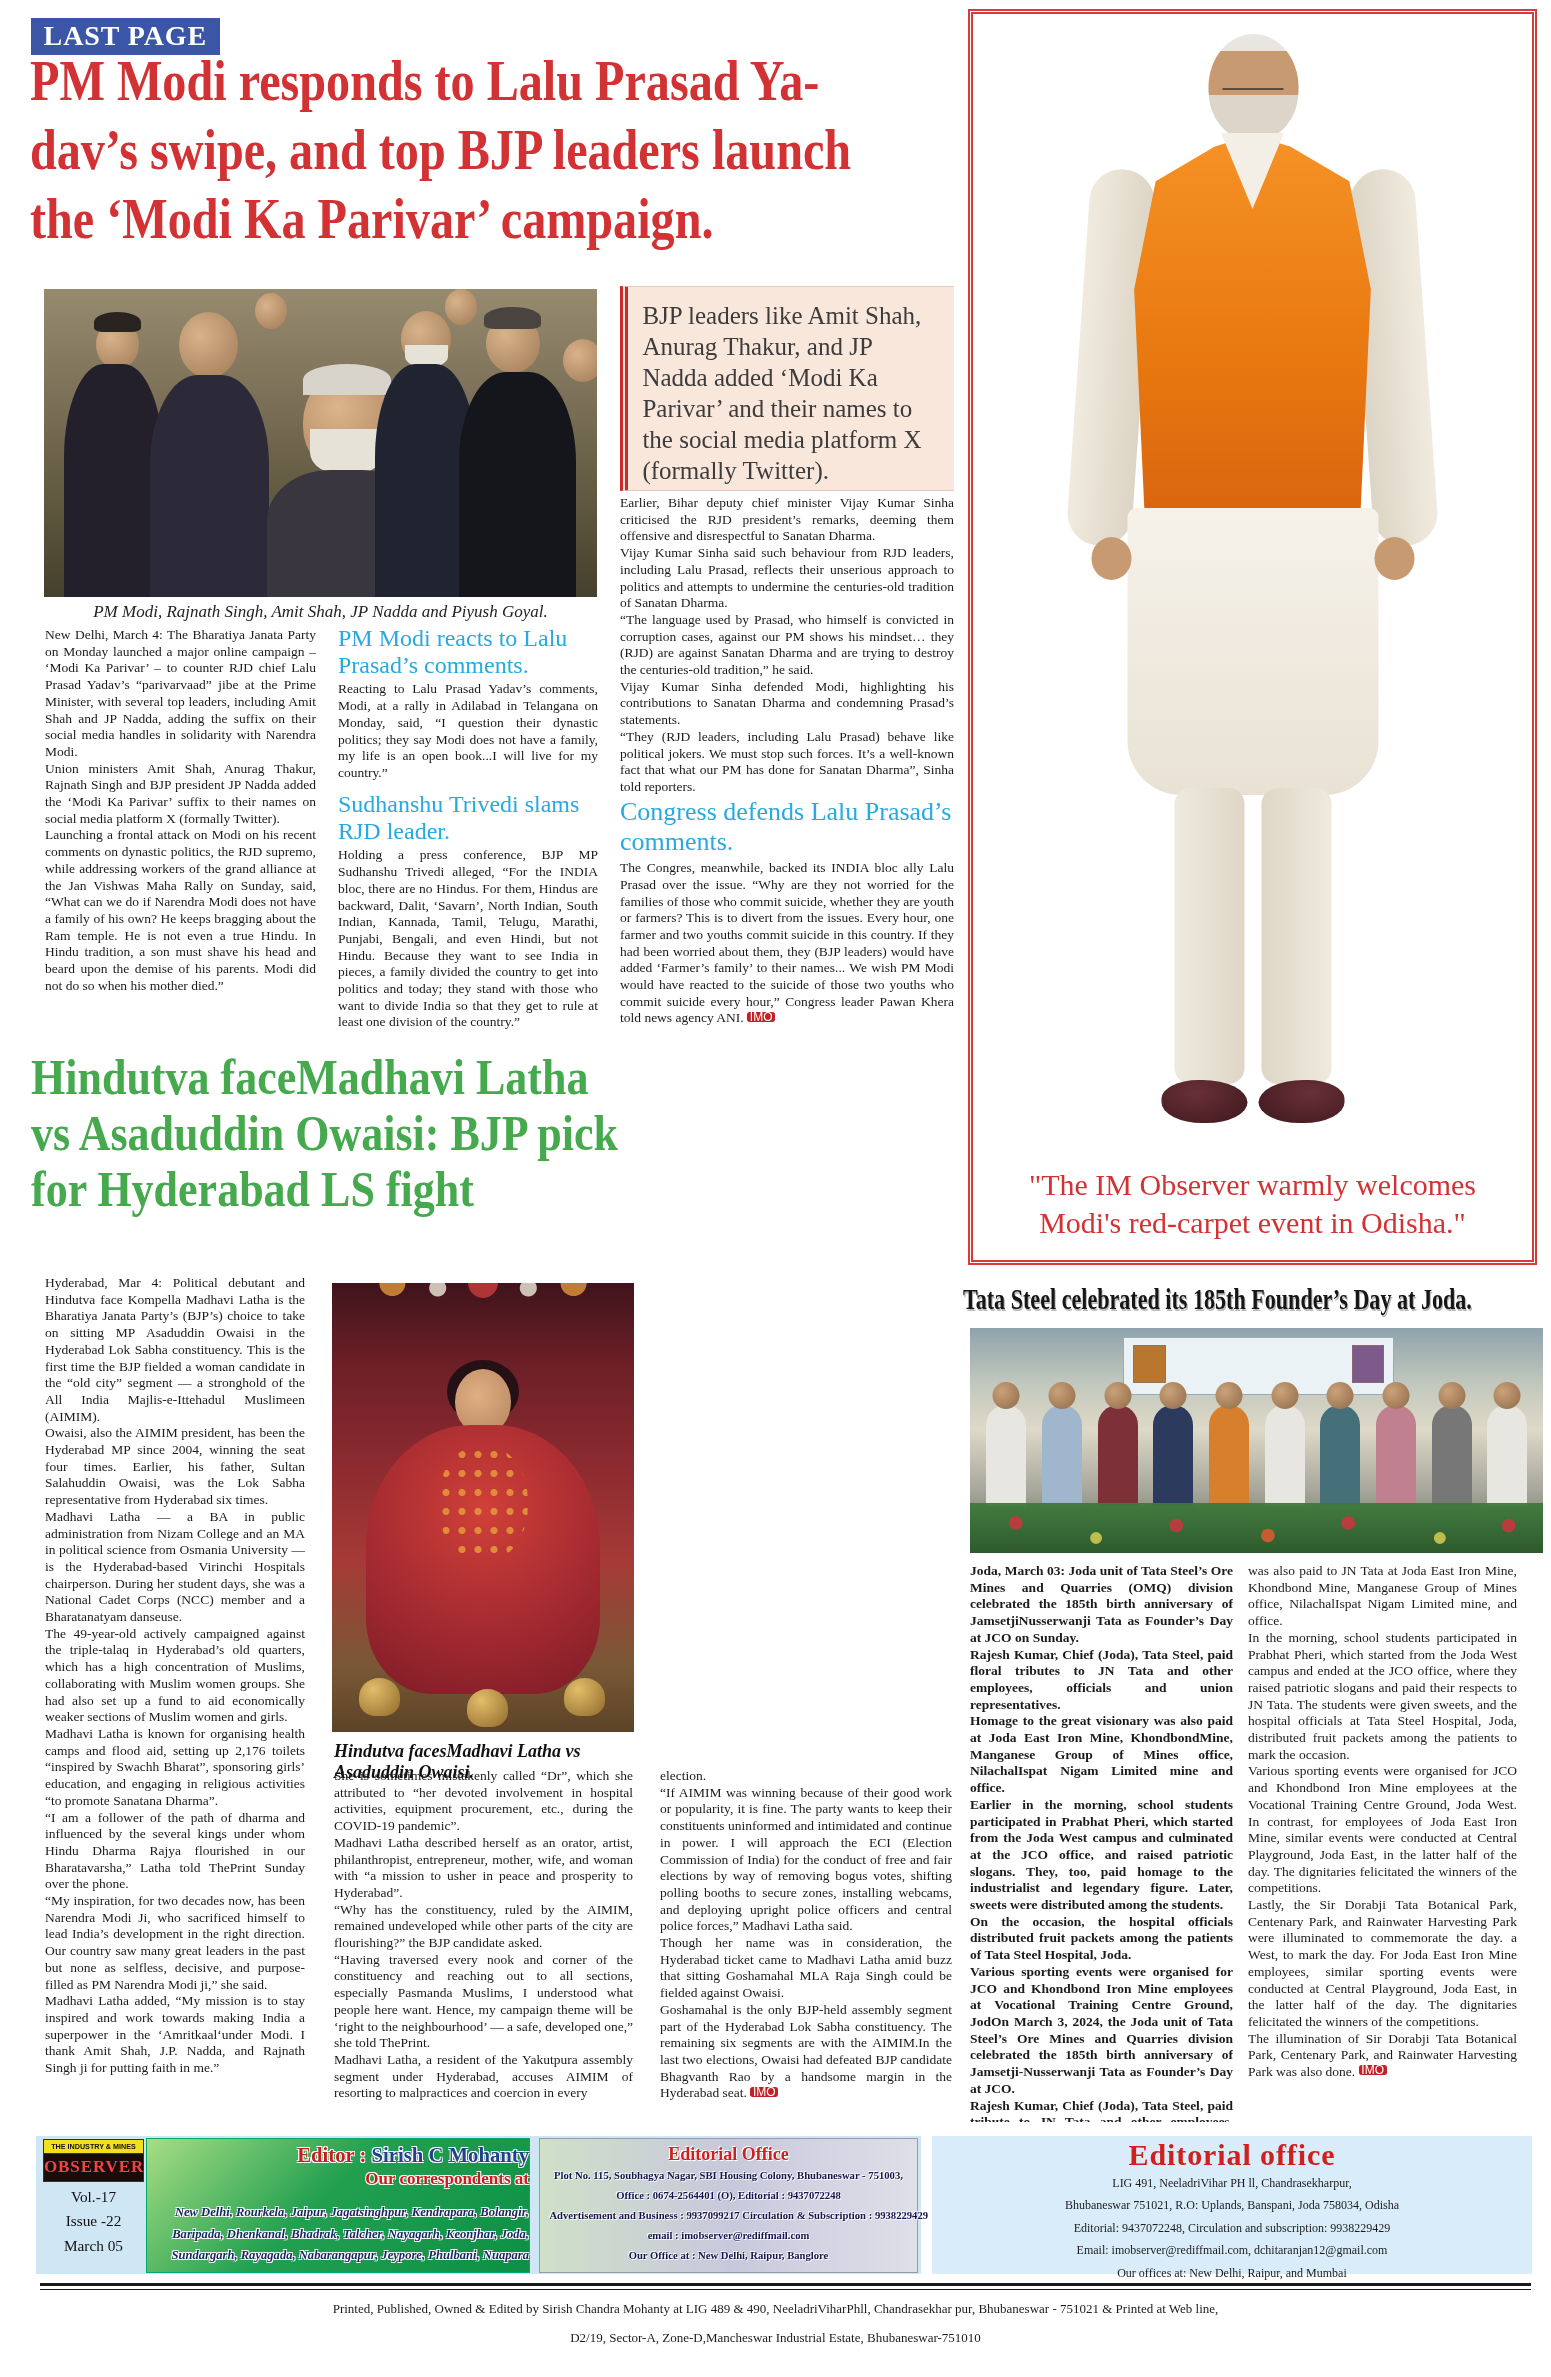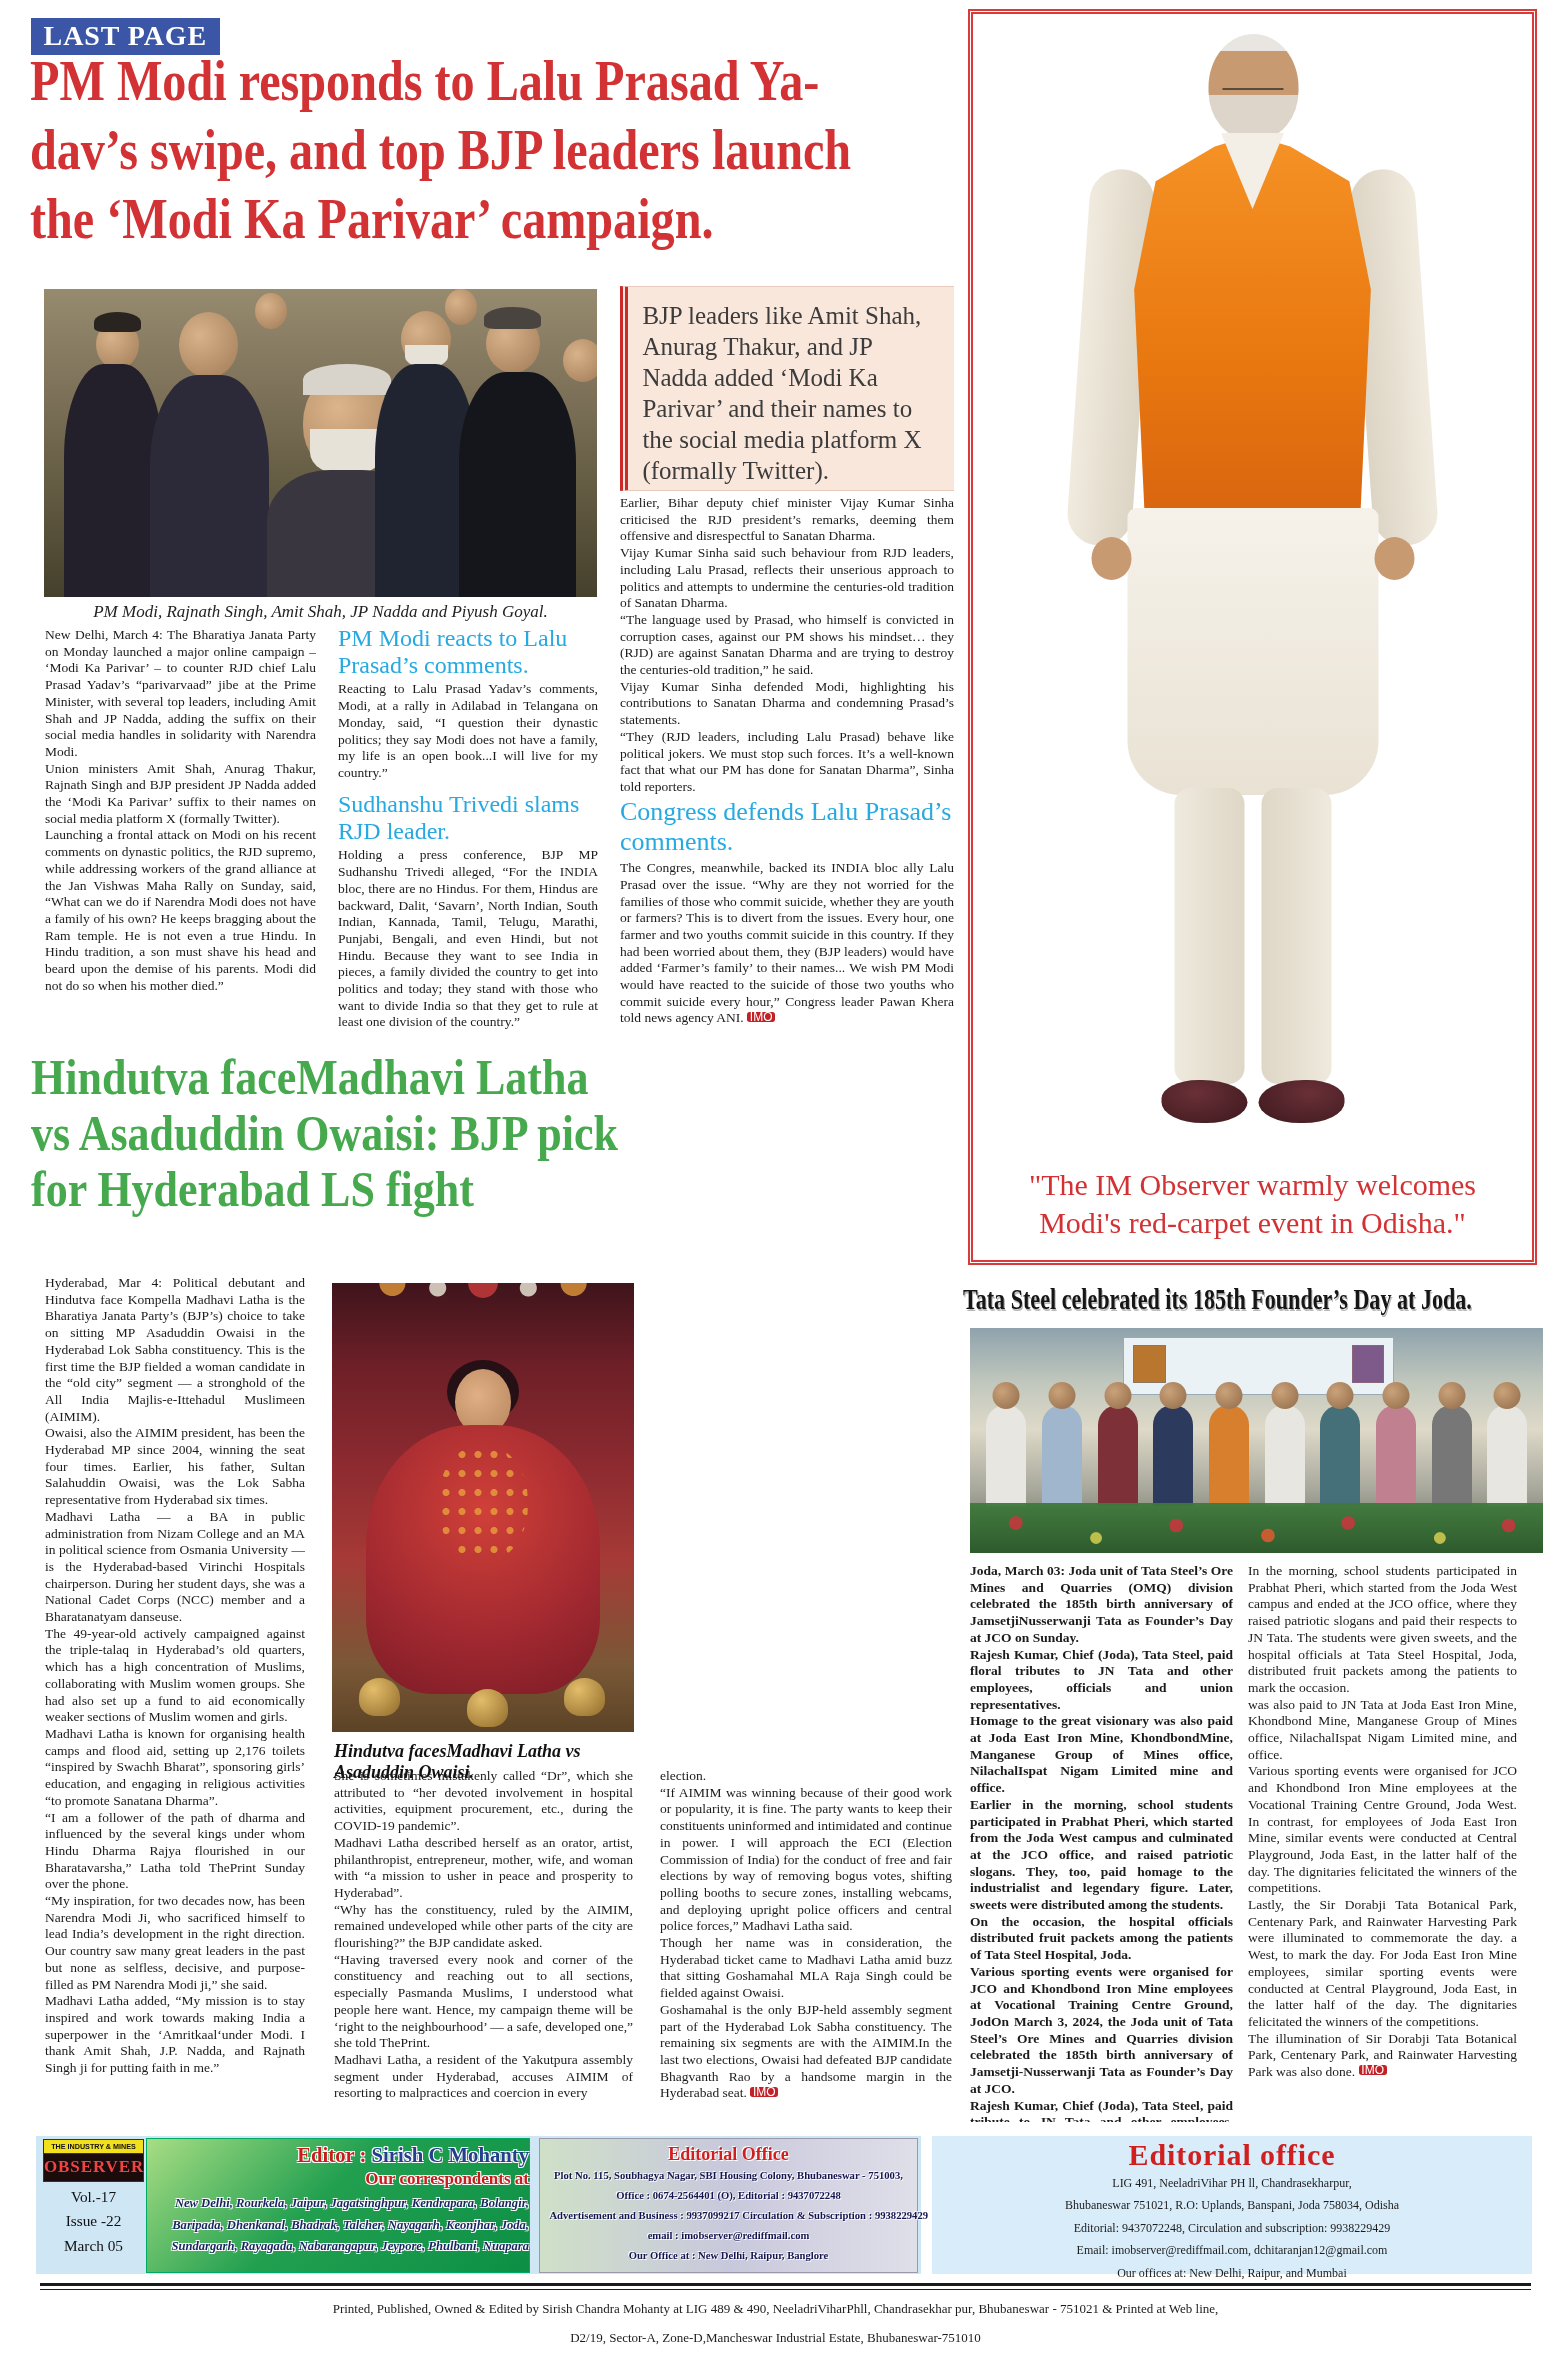--- a/index.html
+++ b/index.html
@@ -120,21 +120,21 @@
   .f-logo-line{font-size:15.3px;color:#111;margin-top:6.3px;}
   .f-green{left:146px;top:2138px;width:384px;height:135px;box-sizing:border-box;
     background:linear-gradient(135deg,#a8dd84,#22a050 45%,#0c8f45);border:0.9px solid #0a6;
     text-align:right;padding-top:5.4px;}
   .f-green .ed{font-size:20.7px;font-weight:bold;color:#c81d1d;
     text-shadow:0.9px 0.9px 0 #fff,-0.9px -0.9px 0 #fff,0.9px -0.9px 0 #fff,-0.9px 0.9px 0 #fff;}
   .f-green .ed .nm{color:#233f8e;}
   .f-green .corr{font-size:17px;font-weight:bold;color:#c81d1d;margin-top:1.8px;
     text-shadow:0.9px 0.9px 0 #fff,-0.9px -0.9px 0 #fff,0.9px -0.9px 0 #fff,-0.9px 0.9px 0 #fff;font-family:Liberation Serif, serif;}
   .f-green .list{font-size:12.6px;font-weight:bold;font-style:italic;color:#16265e;
-    line-height:21.6px;margin-top:4px;white-space:pre-line;
+    line-height:21.6px;margin-top:13px;white-space:pre-line;
     text-shadow:0.9px 0.9px 0 #fff,-0.9px -0.9px 0 #fff,0.9px -0.9px 0 #fff,-0.9px 0.9px 0 #fff;}
   .f-silver{left:539px;top:2138px;width:379px;height:135px;box-sizing:border-box;
     background:linear-gradient(90deg,#cfe0c8,#c8c8dc 50%,#dfdfe9);border:0.9px solid #99a;
     text-align:center;padding-top:4.5px;}
   .f-silver .tt{font-size:18px;font-weight:bold;color:#d01f1f;
     text-shadow:0.9px 0.9px 0 #fff,-0.9px -0.9px 0 #fff;}
   .f-silver .ln{font-size:11.2px;font-weight:bold;color:#14144e;line-height:20px;white-space:nowrap;
     text-shadow:0.9px 0.9px 0 #fff,-0.9px -0.9px 0 #fff;transform:scale(0.95,1);transform-origin:center top;}
   .f-blue{left:932px;top:2136px;width:600px;height:138px;box-sizing:border-box;
     background:#d9ecfa;text-align:center;padding-top:1.8px;}
@@ -284,22 +284,22 @@
   <p class="bp">Joda, March 03: Joda unit of Tata Steel’s Ore Mines and Quarries (OMQ) division celebrated the 185th birth anniversary of JamsetjiNusserwanji Tata as Founder’s Day at JCO on Sunday.</p>
   <p class="bp">Rajesh Kumar, Chief (Joda), Tata Steel, paid floral tributes to JN Tata and other employees, officials and union representatives.</p>
   <p class="bp">Homage to the great visionary was also paid at Joda East Iron Mine, KhondbondMine, Manganese Group of Mines office, NilachalIspat Nigam Limited mine and office.</p>
   <p class="bp">Earlier in the morning, school students participated in Prabhat Pheri, which started from the Joda West campus and culminated at the JCO office, and raised patriotic slogans. They, too, paid homage to the industrialist and legendary figure. Later, sweets were distributed among the students.</p>
   <p class="bp">On the occasion, the hospital officials distributed fruit packets among the patients of Tata Steel Hospital, Joda.</p>
   <p class="bp">Various sporting events were organised for JCO and Khondbond Iron Mine employees at Vocational Training Centre Ground, JodOn March 3, 2024, the Joda unit of Tata Steel’s Ore Mines and Quarries division celebrated the 185th birth anniversary of Jamsetji-Nusserwanji Tata as Founder’s Day at JCO.</p>
   <p class="bp">Rajesh Kumar, Chief (Joda), Tata Steel, paid tribute to JN Tata and other employees, officials, and union representatives. Homage</p>
 </div>
 
 <div class="abs col" style="left:1248px;top:1563px;width:269px;height:559px;">
+  <p class="bp">was also paid to JN Tata at Joda East Iron Mine, Khondbond Mine, Manganese Group of Mines office, NilachalIspat Nigam Limited mine, and office.</p>
   <p class="bp">In the morning, school students participated in Prabhat Pheri, which started from the Joda West campus and ended at the JCO office, where they raised patriotic slogans and paid their respects to JN Tata. The students were given sweets, and the hospital officials at Tata Steel Hospital, Joda, distributed fruit packets among the patients to mark the occasion.</p>
-  <p class="bp">was also paid to JN Tata at Joda East Iron Mine, Khondbond Mine, Manganese Group of Mines office, NilachalIspat Nigam Limited mine, and office.</p>
   <p class="bp">Various sporting events were organised for JCO and Khondbond Iron Mine employees at the Vocational Training Centre Ground, Joda West. In contrast, for employees of Joda East Iron Mine, similar events were conducted at Central Playground, Joda East, in the latter half of the day. The dignitaries felicitated the winners of the competitions.</p>
   <p class="bp">Lastly, the Sir Dorabji Tata Botanical Park, Centenary Park, and Rainwater Harvesting Park were illuminated to commemorate the day. a West, to mark the day. For Joda East Iron Mine employees, similar sporting events were conducted at Central Playground, Joda East, in the latter half of the day. The dignitaries felicitated the winners of the competitions.</p>
   <p class="bp"><span>The illumination of Sir Dorabji Tata Botanical Park, Centenary Park, and Rainwater Harvesting Park was also done.</span> <span class="endmark">IMO</span></p>
 </div>
 
 <div class="abs f-strip"></div>
 
 <div class="abs f-logo">
   <div class="f-logo-top">THE INDUSTRY &amp; MINES</div>
   <div class="f-logo-name">OBSERVER</div>

